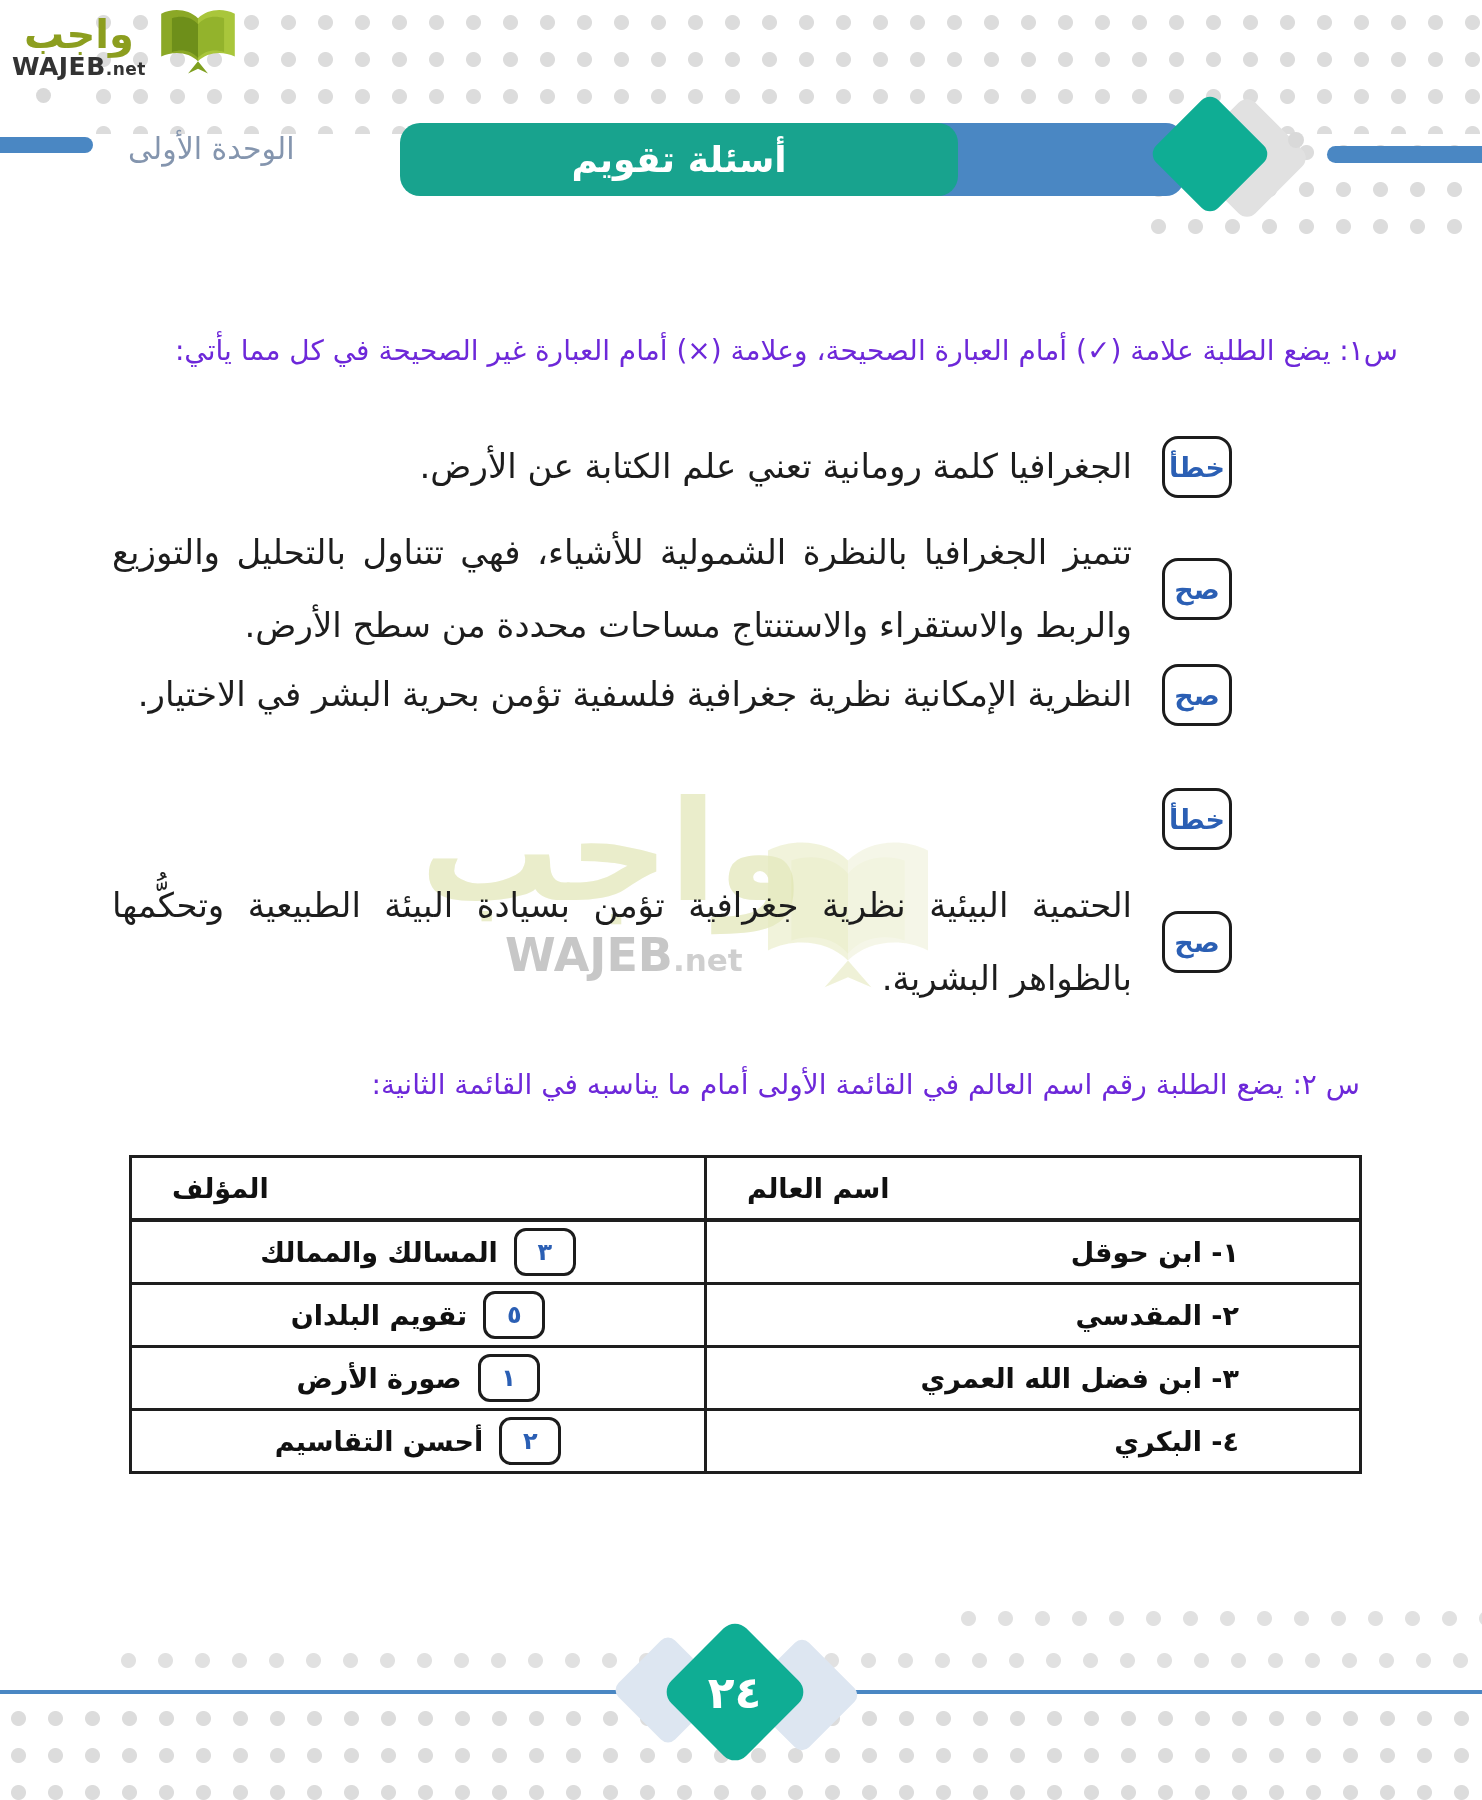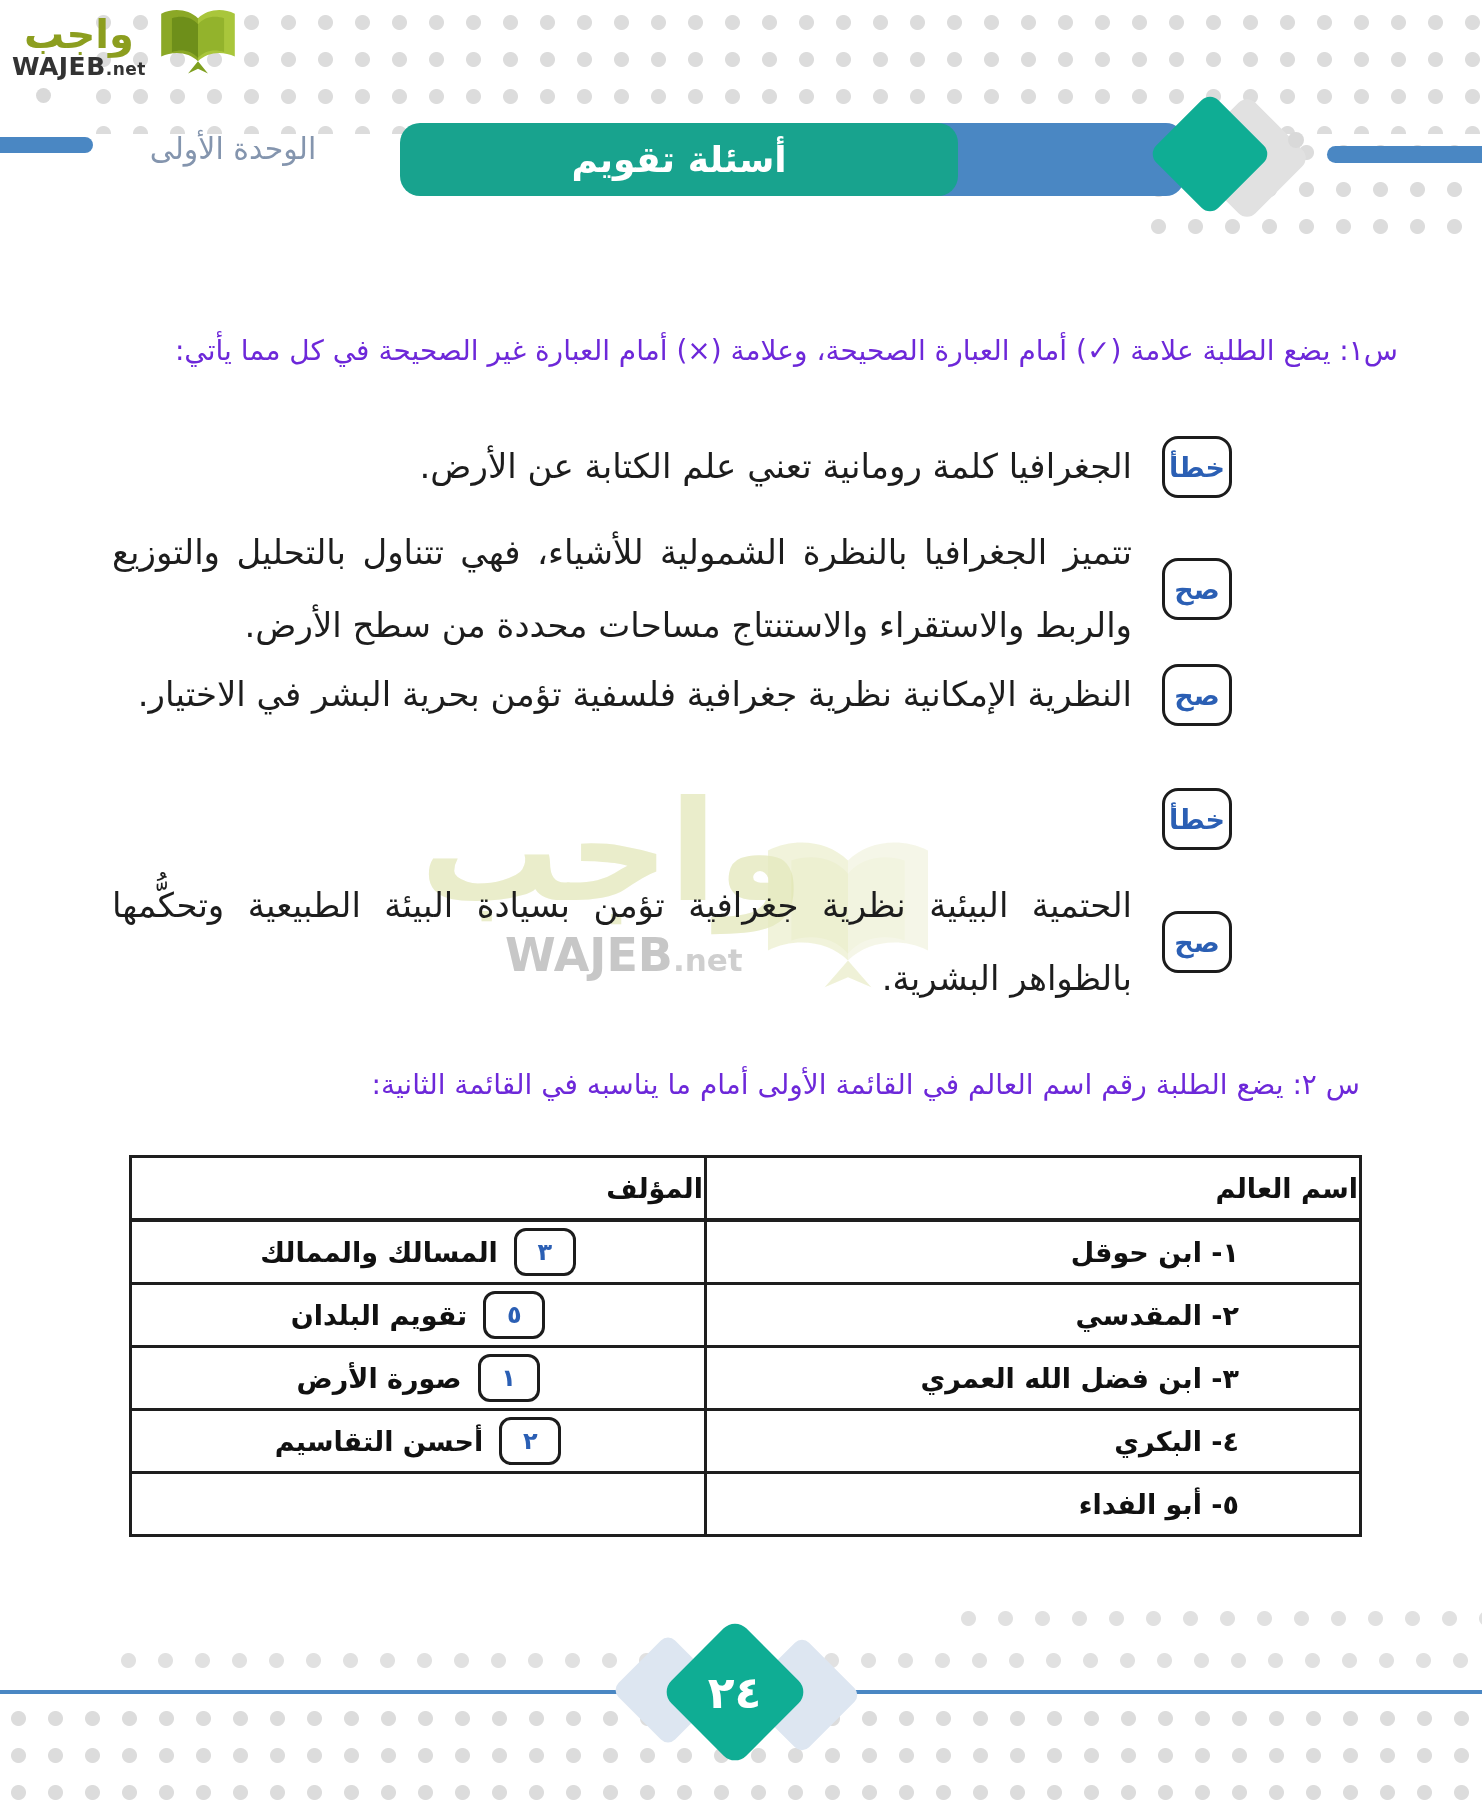--- a/index.html
+++ b/index.html
@@ -10,21 +10,21 @@
   .layer{position:absolute;z-index:2;}
 
   
   .logo{left:12px;top:6px;display:flex;align-items:flex-start;gap:6px;z-index:3;}
   .logo-text{display:flex;flex-direction:column;align-items:center;padding-top:10px;}
   .logo-ar{color:#8c9e1f;font-weight:bold;font-size:40px;line-height:0.9;}
   .logo-en{font-weight:bold;font-size:25px;color:#333;letter-spacing:0.5px;}
   .logo-en .tld{font-size:17px;}
   .bar-left{left:0;top:137px;width:93px;height:16px;background:#4a87c3;border-radius:0 8px 8px 0;}
   .bar-right{left:1327px;top:146px;width:155px;height:17px;background:#4a87c3;border-radius:9px 0 0 9px;}
-  .unit-label{left:128px;top:131px;width:210px;text-align:center;font-size:30px;color:#8495ae;}
+  .unit-label{left:128px;top:131px;width:210px;text-align:left;font-size:30px;color:#8495ae;}
   .banner-blue{left:700px;top:123px;width:484px;height:73px;background:#4a87c3;border-radius:18px;}
   .banner-teal{left:400px;top:123px;width:558px;height:73px;background:#18a38e;border-radius:20px;
                display:flex;align-items:center;justify-content:center;}
   .banner-title{color:#fff;font-weight:bold;font-size:36px;}
   .diamond{position:absolute;transform:rotate(45deg);}
   .dm-shadow{left:1202px;top:113px;width:90px;height:90px;background:#e1e1e1;border-radius:12px;z-index:2;}
   .dm-teal-top{left:1166px;top:110px;width:88px;height:88px;background:#0fad94;border-radius:12px;z-index:3;}
   .dot-single{position:absolute;border-radius:50%;background:#d9d9d9;z-index:1;}
 
   
@@ -42,21 +42,21 @@
   .wm{position:absolute;z-index:1;}
   .wm-ar{left:420px;top:782px;font-size:140px;font-weight:bold;color:#eaedcb;line-height:1;}
   .wm-en{left:505px;top:928px;font-size:46px;font-weight:bold;color:#c7c7c7;}
   .wm-en .tld{font-size:31px;color:#cfcfcf;}
   .wm-book{left:748px;top:818px;opacity:0.55;}
 
   
   .match-table{position:absolute;right:120px;top:1155px;width:1230px;border-collapse:collapse;
                table-layout:fixed;z-index:2;background:transparent;}
   .match-table th,.match-table td{border:3px solid #1e1e1e;height:58px;font-size:27px;color:#111;}
-  .match-table thead th{font-weight:bold;text-align:right;border-bottom-width:4px;padding-left:40px;}
+  .match-table thead th{font-weight:bold;text-align:left;border-bottom-width:4px;padding-left:40px;}
   .match-table td.sci{font-weight:bold;text-align:right;padding-right:120px;}
   .match-table td.work{text-align:center;font-weight:bold;margin-left:44px;}
   .num-badge{display:inline-flex;width:56px;height:42px;border:3px solid #1c1c1c;border-radius:12px;
              align-items:center;justify-content:center;color:#2b5fb4;font-weight:bold;font-size:24px;
              vertical-align:middle;margin-left:16px;background:#fff;}
   .work-text{vertical-align:middle;}
 
   
   .foot-line{position:absolute;top:1690px;height:4px;background:#4a87c3;z-index:2;}
   .fl-left{left:0;width:655px;}
@@ -160,24 +160,20 @@
         <td class="work"><span class="num-badge">٥</span><span class="work-text">تقويم البلدان</span></td>
       </tr>
       <tr>
         <td class="sci">٣- ابن فضل الله العمري</td>
         <td class="work"><span class="num-badge">١</span><span class="work-text">صورة الأرض</span></td>
       </tr>
       <tr>
         <td class="sci">٤- البكري</td>
         <td class="work"><span class="num-badge">٢</span><span class="work-text">أحسن التقاسيم</span></td>
       </tr>
-      <tr>
-        <td class="sci">٥- أبو الفداء</td>
-        <td class="work"><span class="work-text"></span></td>
-      </tr>
     </tbody>
   </table>
 
   <div class="foot-line fl-left"></div>
   <div class="foot-line fl-right"></div>
   <div class="diamond dm-light dm-l1"></div>
   <div class="diamond dm-light dm-l2"></div>
   <div class="diamond dm-page">
     <span class="page-num">٢٤</span>
   </div>

